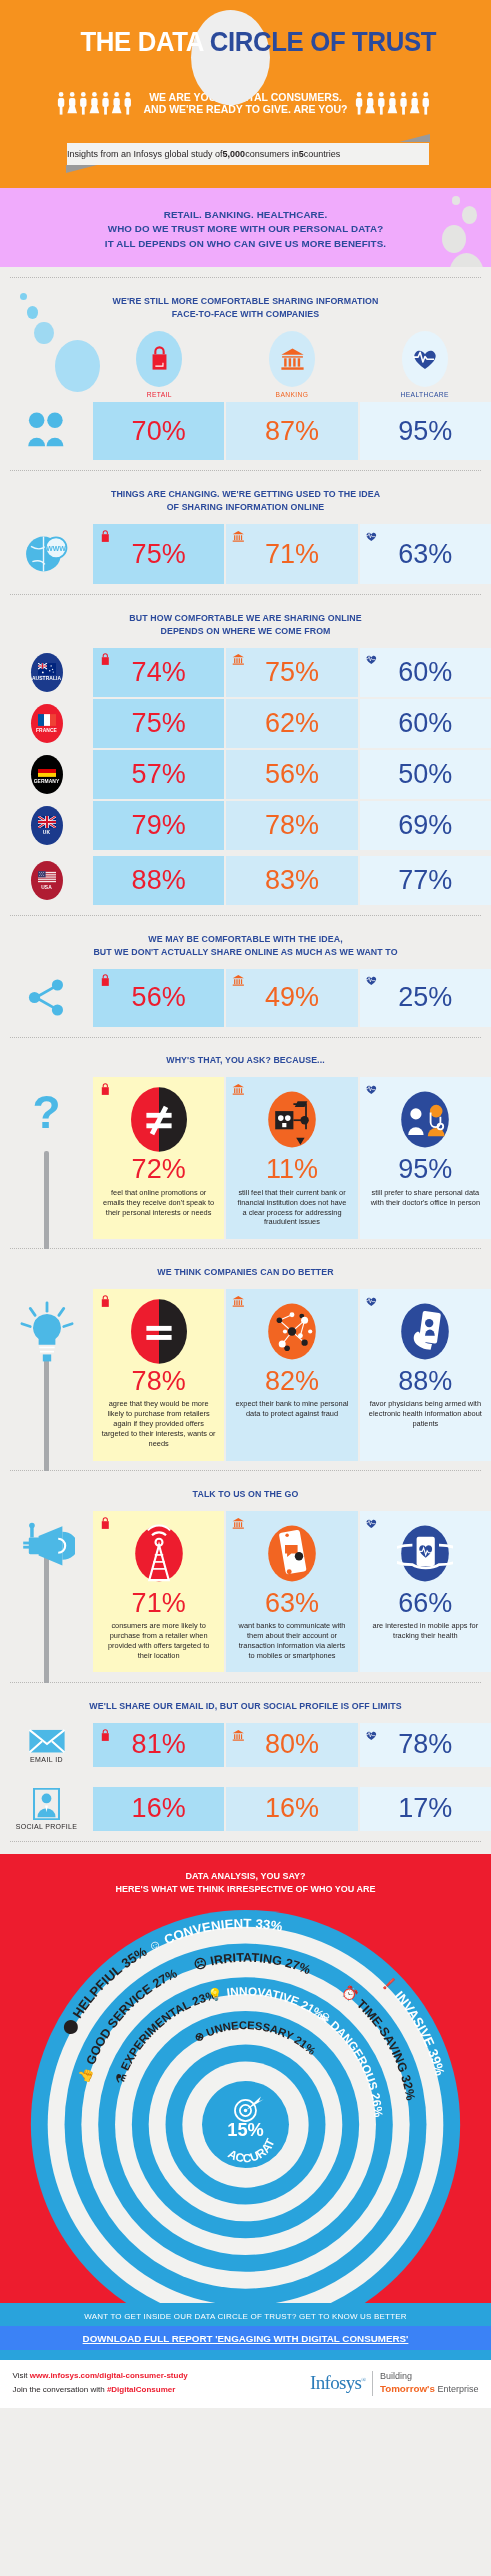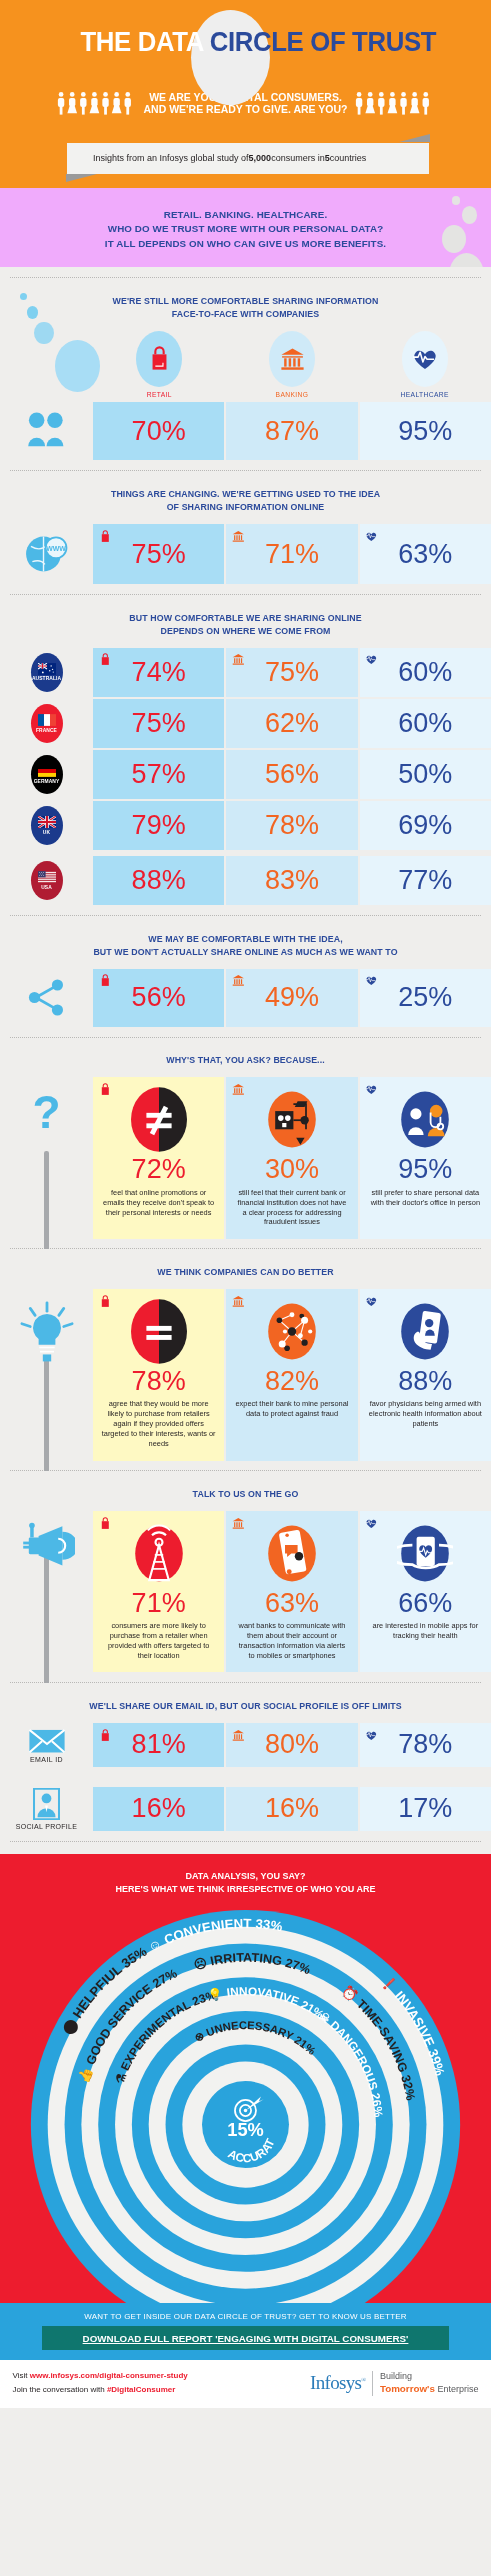--- a/index.html
+++ b/index.html
@@ -75,25 +75,25 @@
   .ribbon-zone {
     background: #f6921e;
     height: 58px;
     position: relative;
   }
   .ribbon {
     position: absolute;
     left: 67px;
     top: 12.6px;
     width: 362px;
-    height: 31px;
+    height: 22px;
     background: #f2f2f0;
     display: flex;
     align-items: center;
-    padding-left: 26px;
+    padding-left: 0;
     font-size: 9px;
     color: #231f20;
     z-index: 3;
   }
   .ribbon b { font-weight: bold; }
   .ribbon-tail-r {
     position: absolute;
     right: -0.7px;
     top: -8.4px;
     width: 0; height: 0;
@@ -309,26 +309,26 @@
     position: relative;
   }
   .cta .line1 {
     color: #fff;
     font-size: 8px;
     letter-spacing: 0.2px;
     padding: 4.2px 0 5.6px 0;
   }
   .cta .btn {
     display: inline-block;
-    background: #0f766e;
+    background: #3b82f6;
     color: #fff;
     font-weight: bold;
     font-size: 9.8px;
     padding: 6.3px 18px;
-    width: 407px;
+    width: 491px;
   }
   .footer {
     background: #ffffff;
     display: flex;
     align-items: center;
     justify-content: space-between;
     padding: 9.8px 12.6px 11.2px 12.6px;
   }
   .footer .left { font-size: 8px; line-height: 1.7; color: #231f20; }
   .footer .left b { color: #ed1c2e; }
@@ -832,21 +832,21 @@
             <circle cx="24" cy="44" r="4" fill="#fff"></circle>
               <circle cx="34" cy="44" r="4" fill="#fff"></circle>
             <rect x="26" y="51" width="6" height="6" fill="#fff"></rect>
             <path d="M42 24 h18 v36" fill="none" stroke="#231f20" stroke-width="2.5"></path>
             <path d="M42 47 h14" fill="none" stroke="#231f20" stroke-width="2.5"></path>
             <circle cx="58" cy="47" r="6" fill="#231f20"></circle>
             <path d="M48 20 h14 l-4 8 h-14 Z" fill="#231f20"></path>
             <path d="M52 60 v12 l6 0 l-6 10 l-6 -10 l6 0" fill="#231f20"></path>
           </svg>
         </div>
-        <div class="pct org">30%</div>
+        <div class="pct org">11%</div>
         <div class="cap">still feel that their current bank or financial institution does not have a clear process for addressing fraudulent issues</div>
       </div>
       <div class="panel p3">
         <svg class="mini-icon" viewBox="0 0 40 36">
             <path d="M20 33 C4 22 2 14 7 9 c4-4 10-2 13 3 3-5 9-7 13-3 5 5 3 13-13 24 Z" fill="#2b4a9b"></path>
             <path d="M3 16 h7 l3-7 4 14 3-8 3 4 h10" fill="none" stroke="#fff" stroke-width="2.2"></path>
           </svg>
         <div class="circ">
           <svg width="56" height="65" viewBox="0 0 80 92">
             <ellipse cx="40" cy="46" rx="34" ry="40" fill="#2b4a9b"></ellipse>

